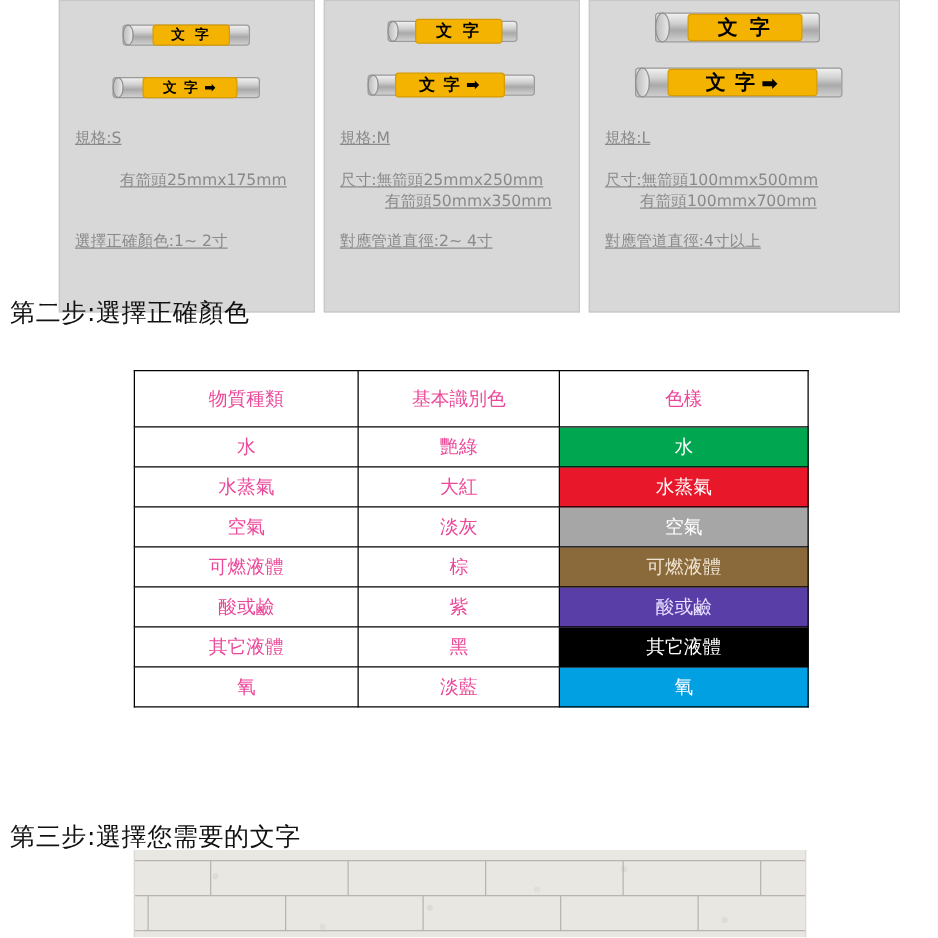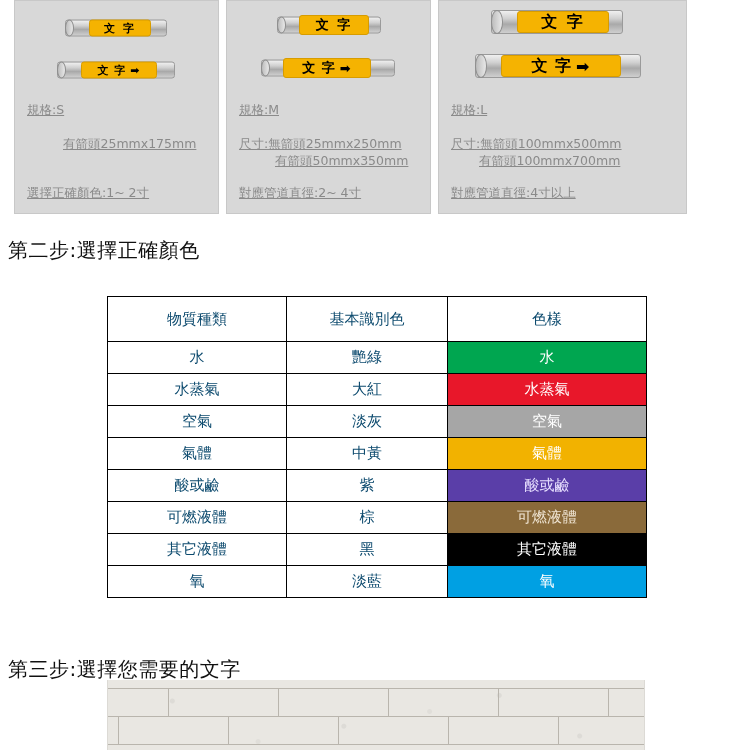--- a/index.html
+++ b/index.html
@@ -14,26 +14,27 @@
   .page {
     position: relative;
     width: 750px;
     height: 750px;
     background: #ffffff;
   }
 
   
   .cards {
     position: absolute;
-    left: 14px;
+    left: 30px;
     top: 0px;
     width: 690px;
-    height: 214px;
+    height: 250px;
     display: flex;
     gap: 7px;
+    justify-content: flex-end;
   }
   .card {
     background: #d8d8d8;
     border: 1px solid #c8c8c8;
     box-sizing: border-box;
     position: relative;
     padding: 0;
   }
   .card.s { width: 205px; }
   .card.m { width: 205px; }
@@ -126,21 +127,21 @@
     border-collapse: collapse;
     table-layout: fixed;
   }
   .color-table td, .color-table th {
     border: 1px solid #000;
     height: 31px;
     text-align: center;
     vertical-align: middle;
     font-size: 15px;
     font-weight: normal;
-    color: #0c4a6e;
+    color: #ec4899;
     padding: 0;
   }
   .color-table .c1 { width: 178px; }
   .color-table .c2 { width: 160px; }
   .color-table .c3 { width: 198px; }
   .color-table tr.head td { font-size: 15px; height: 44px; }
   .bold { font-weight: bold; }
   .swatch { font-weight: bold; font-size: 16px; }
 
   
@@ -283,33 +284,28 @@
           <td class="c1">水蒸氣</td>
           <td class="c2">大紅</td>
           <td class="c3 swatch" style="background: rgb(232, 23, 42); color: rgb(255, 255, 255);">水蒸氣</td>
         </tr>
         <tr>
           <td class="c1">空氣</td>
           <td class="c2 bold">淡灰</td>
           <td class="c3 swatch" style="background: rgb(166, 166, 166); color: rgb(255, 255, 255);">空氣</td>
         </tr>
         <tr>
-          <td class="c1">氣體</td>
-          <td class="c2">中黃</td>
-          <td class="c3 swatch" style="background: rgb(242, 178, 0); color: rgb(255, 255, 255);">氣體</td>
+          <td class="c1">可燃液體</td>
+          <td class="c2 bold">棕</td>
+          <td class="c3 swatch" style="background: rgb(138, 106, 58); color: rgb(239, 228, 210);">可燃液體</td>
         </tr>
         <tr>
           <td class="c1">酸或鹼</td>
           <td class="c2 bold">紫</td>
           <td class="c3 swatch" style="background: rgb(90, 62, 168); color: rgb(232, 224, 255);">酸或鹼</td>
-        </tr>
-        <tr>
-          <td class="c1">可燃液體</td>
-          <td class="c2 bold">棕</td>
-          <td class="c3 swatch" style="background: rgb(138, 106, 58); color: rgb(239, 228, 210);">可燃液體</td>
         </tr>
         <tr>
           <td class="c1">其它液體</td>
           <td class="c2 bold">黑</td>
           <td class="c3 swatch" style="background: rgb(0, 0, 0); color: rgb(255, 255, 255);">其它液體</td>
         </tr>
         <tr>
           <td class="c1 bold">氧</td>
           <td class="c2">淡藍</td>
           <td class="c3 swatch" style="background: rgb(0, 160, 227); color: rgb(255, 255, 255);">氧</td>

